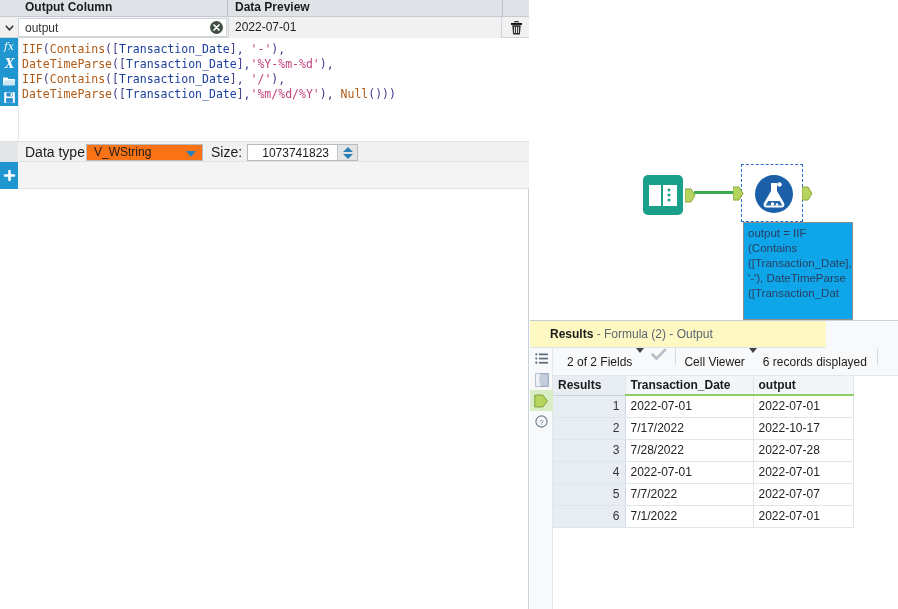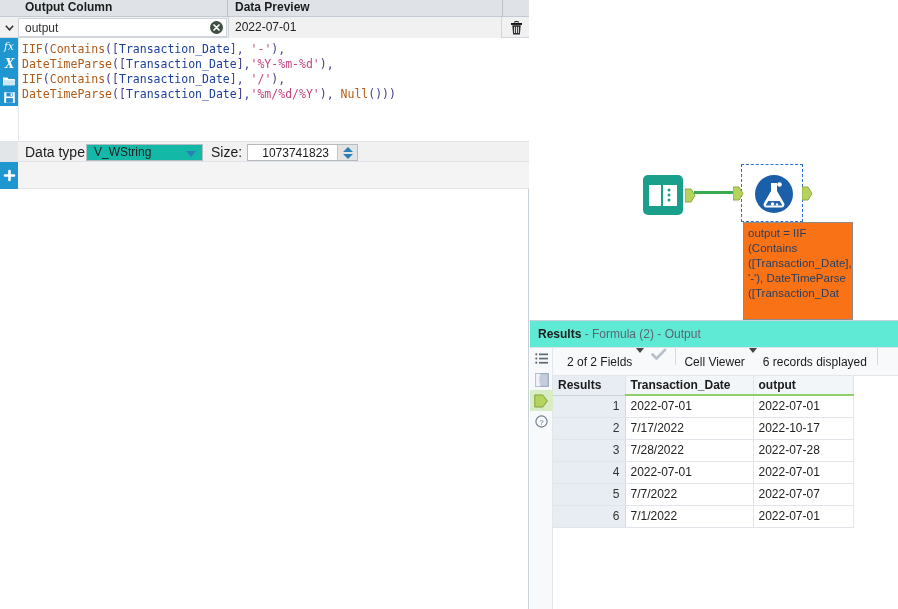--- a/index.html
+++ b/index.html
@@ -109,21 +109,21 @@
   }
   #dtype-left-pad {
     position: absolute; left: 0; top: 141px; width: 18px; height: 21px;
     background: #e3e6e9; border-top: 1px solid #dfe3e7;
     border-bottom: 1px solid #dfe3e7;
   }
   .lbl { position: absolute; font-size: 14px; color: #1b1b1b; line-height: 21px; }
   #dtype-label { left: 7px; top: 0; }
   #dtype-select {
     position: absolute; left: 68px; top: 2px; width: 117px; height: 17px;
-    background: #14b8a6; border: 1px solid #b6bbc0;
+    background: #f97316; border: 1px solid #b6bbc0;
     font-size: 12px; color: #1b1b1b; line-height: 15px; padding-left: 7px;
     cursor: pointer;
   }
   #dtype-select .caret {
     position: absolute; right: 6px; top: 6px;
     width: 0; height: 0; border-left: 5px solid transparent;
     border-right: 5px solid transparent; border-top: 6px solid #2a7fb8;
   }
   #size-label { left: 193px; top: 0; }
   #size-spin {
@@ -173,35 +173,35 @@
   #node-formula { position: absolute; left: 11px; top: 8px; width: 42px; height: 42px; }
   .anchor-out {
     position: absolute; width: 11px; height: 15px;
   }
   #wire {
     position: absolute; left: 164px; top: 191px; width: 48px; height: 3px;
     background: #3bab52;
   }
   #annotation {
     position: absolute; left: 213px; top: 222px; width: 110px; height: 98px;
-    background: #f97316; border: 1px solid #8c8c8c;
+    background: #0ea5e9; border: 1px solid #8c8c8c;
     font-size: 11.5px; line-height: 15px; color: #2a3f5f;
     padding: 3px 0 0 4px; overflow: hidden; white-space: pre-wrap;
     font-family: "Liberation Sans", sans-serif;
   }
 
   
   #results {
     position: absolute; left: 530px; top: 320px; width: 368px; height: 289px;
     background: #f7f9fb; border-top: 1px solid #c8d0d8;
   }
   #results-title {
-    position: absolute; left: 0; top: 0; width: 368px; height: 27px;
-    line-height: 27px; padding-left: 8px; font-size: 12px; color: #5a6672;
-    background: #5eead4; border-bottom: 1px solid #dde3e9;
+    position: absolute; left: 0; top: 0; width: 296px; height: 27px;
+    line-height: 27px; padding-left: 20px; font-size: 12px; color: #5a6672;
+    background: #fef9c3; border-bottom: 1px solid #dde3e9;
   }
   #results-title b { color: #1b1b1b; font-weight: bold; }
 
   #res-rail {
     position: absolute; left: 0; top: 27px; width: 23px; height: 262px;
     background: #f7f9fb; border-right: 1px solid #e2e7ec;
   }
   .res-ico {
     width: 23px; height: 21px; display: flex; align-items: center;
     justify-content: center; cursor: pointer;

